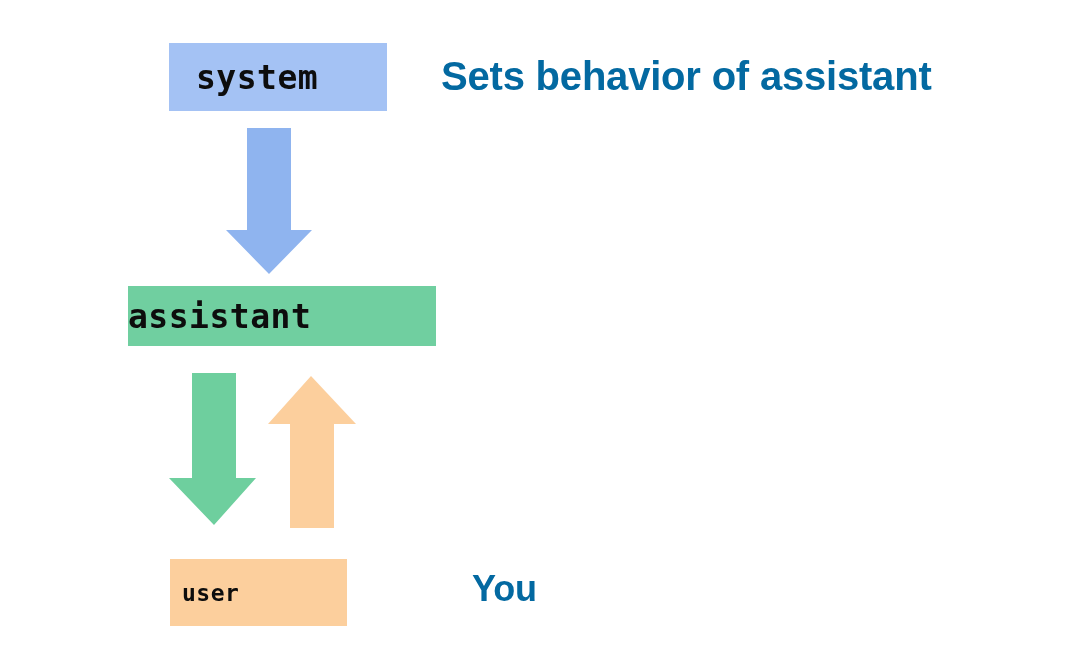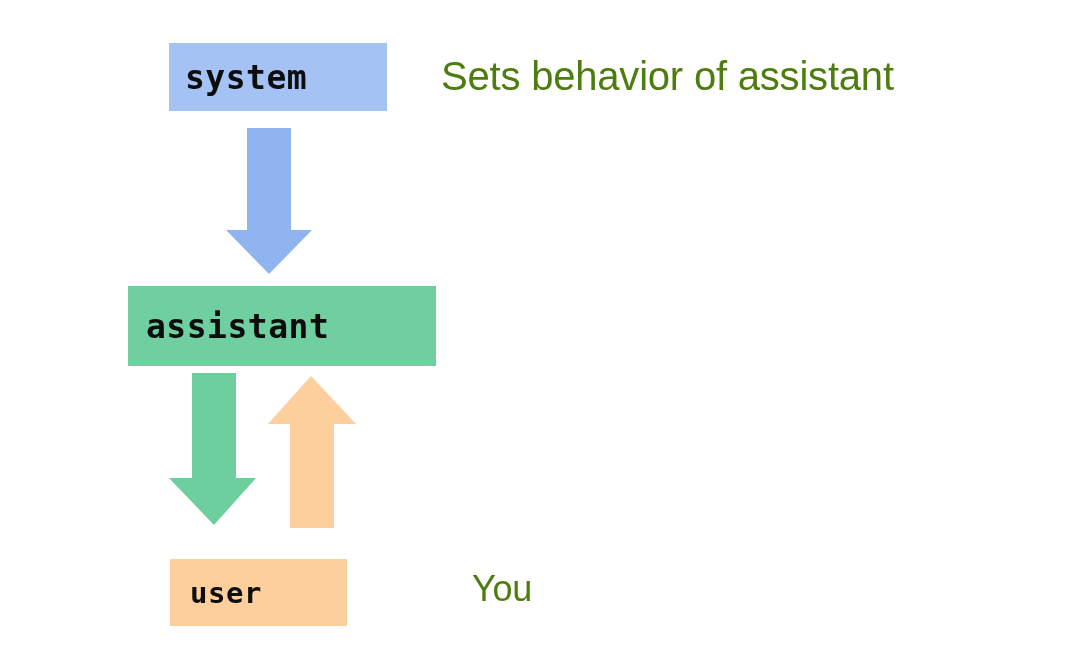--- a/index.html
+++ b/index.html
@@ -32,50 +32,49 @@
     letter-spacing: 0.5px;
     white-space: nowrap;
   }
 
   #box-system {
     left: 169px;
     top: 43px;
     width: 218px;
     height: 68px;
     background: #a4c2f4;
-    padding-left: 16px;
+    padding-left: 27px;
     font-size: 33px;
   }
 
   #box-assistant {
     left: 128px;
     top: 286px;
     width: 308px;
-    height: 80px;
+    height: 60px;
     background: #70cfa0;
-    padding-left: 18px;
     font-size: 33px;
   }
 
   #box-user {
     left: 170px;
     top: 559px;
     width: 177px;
     height: 67px;
     background: #fccf9d;
-    padding-left: 20px;
-    font-size: 29px;
+    padding-left: 12px;
+    font-size: 23px;
   }
 
   
   .desc-label {
     position: absolute;
     font-family: "Liberation Sans", sans-serif;
-    font-weight: 400;
-    color: #4d7c0f;
+    font-weight: 700;
+    color: #0369a1;
     white-space: nowrap;
     letter-spacing: -0.2px;
   }
 
   #label-system {
     left: 441px;
     top: 54px;
     font-size: 40px;
   }
 

